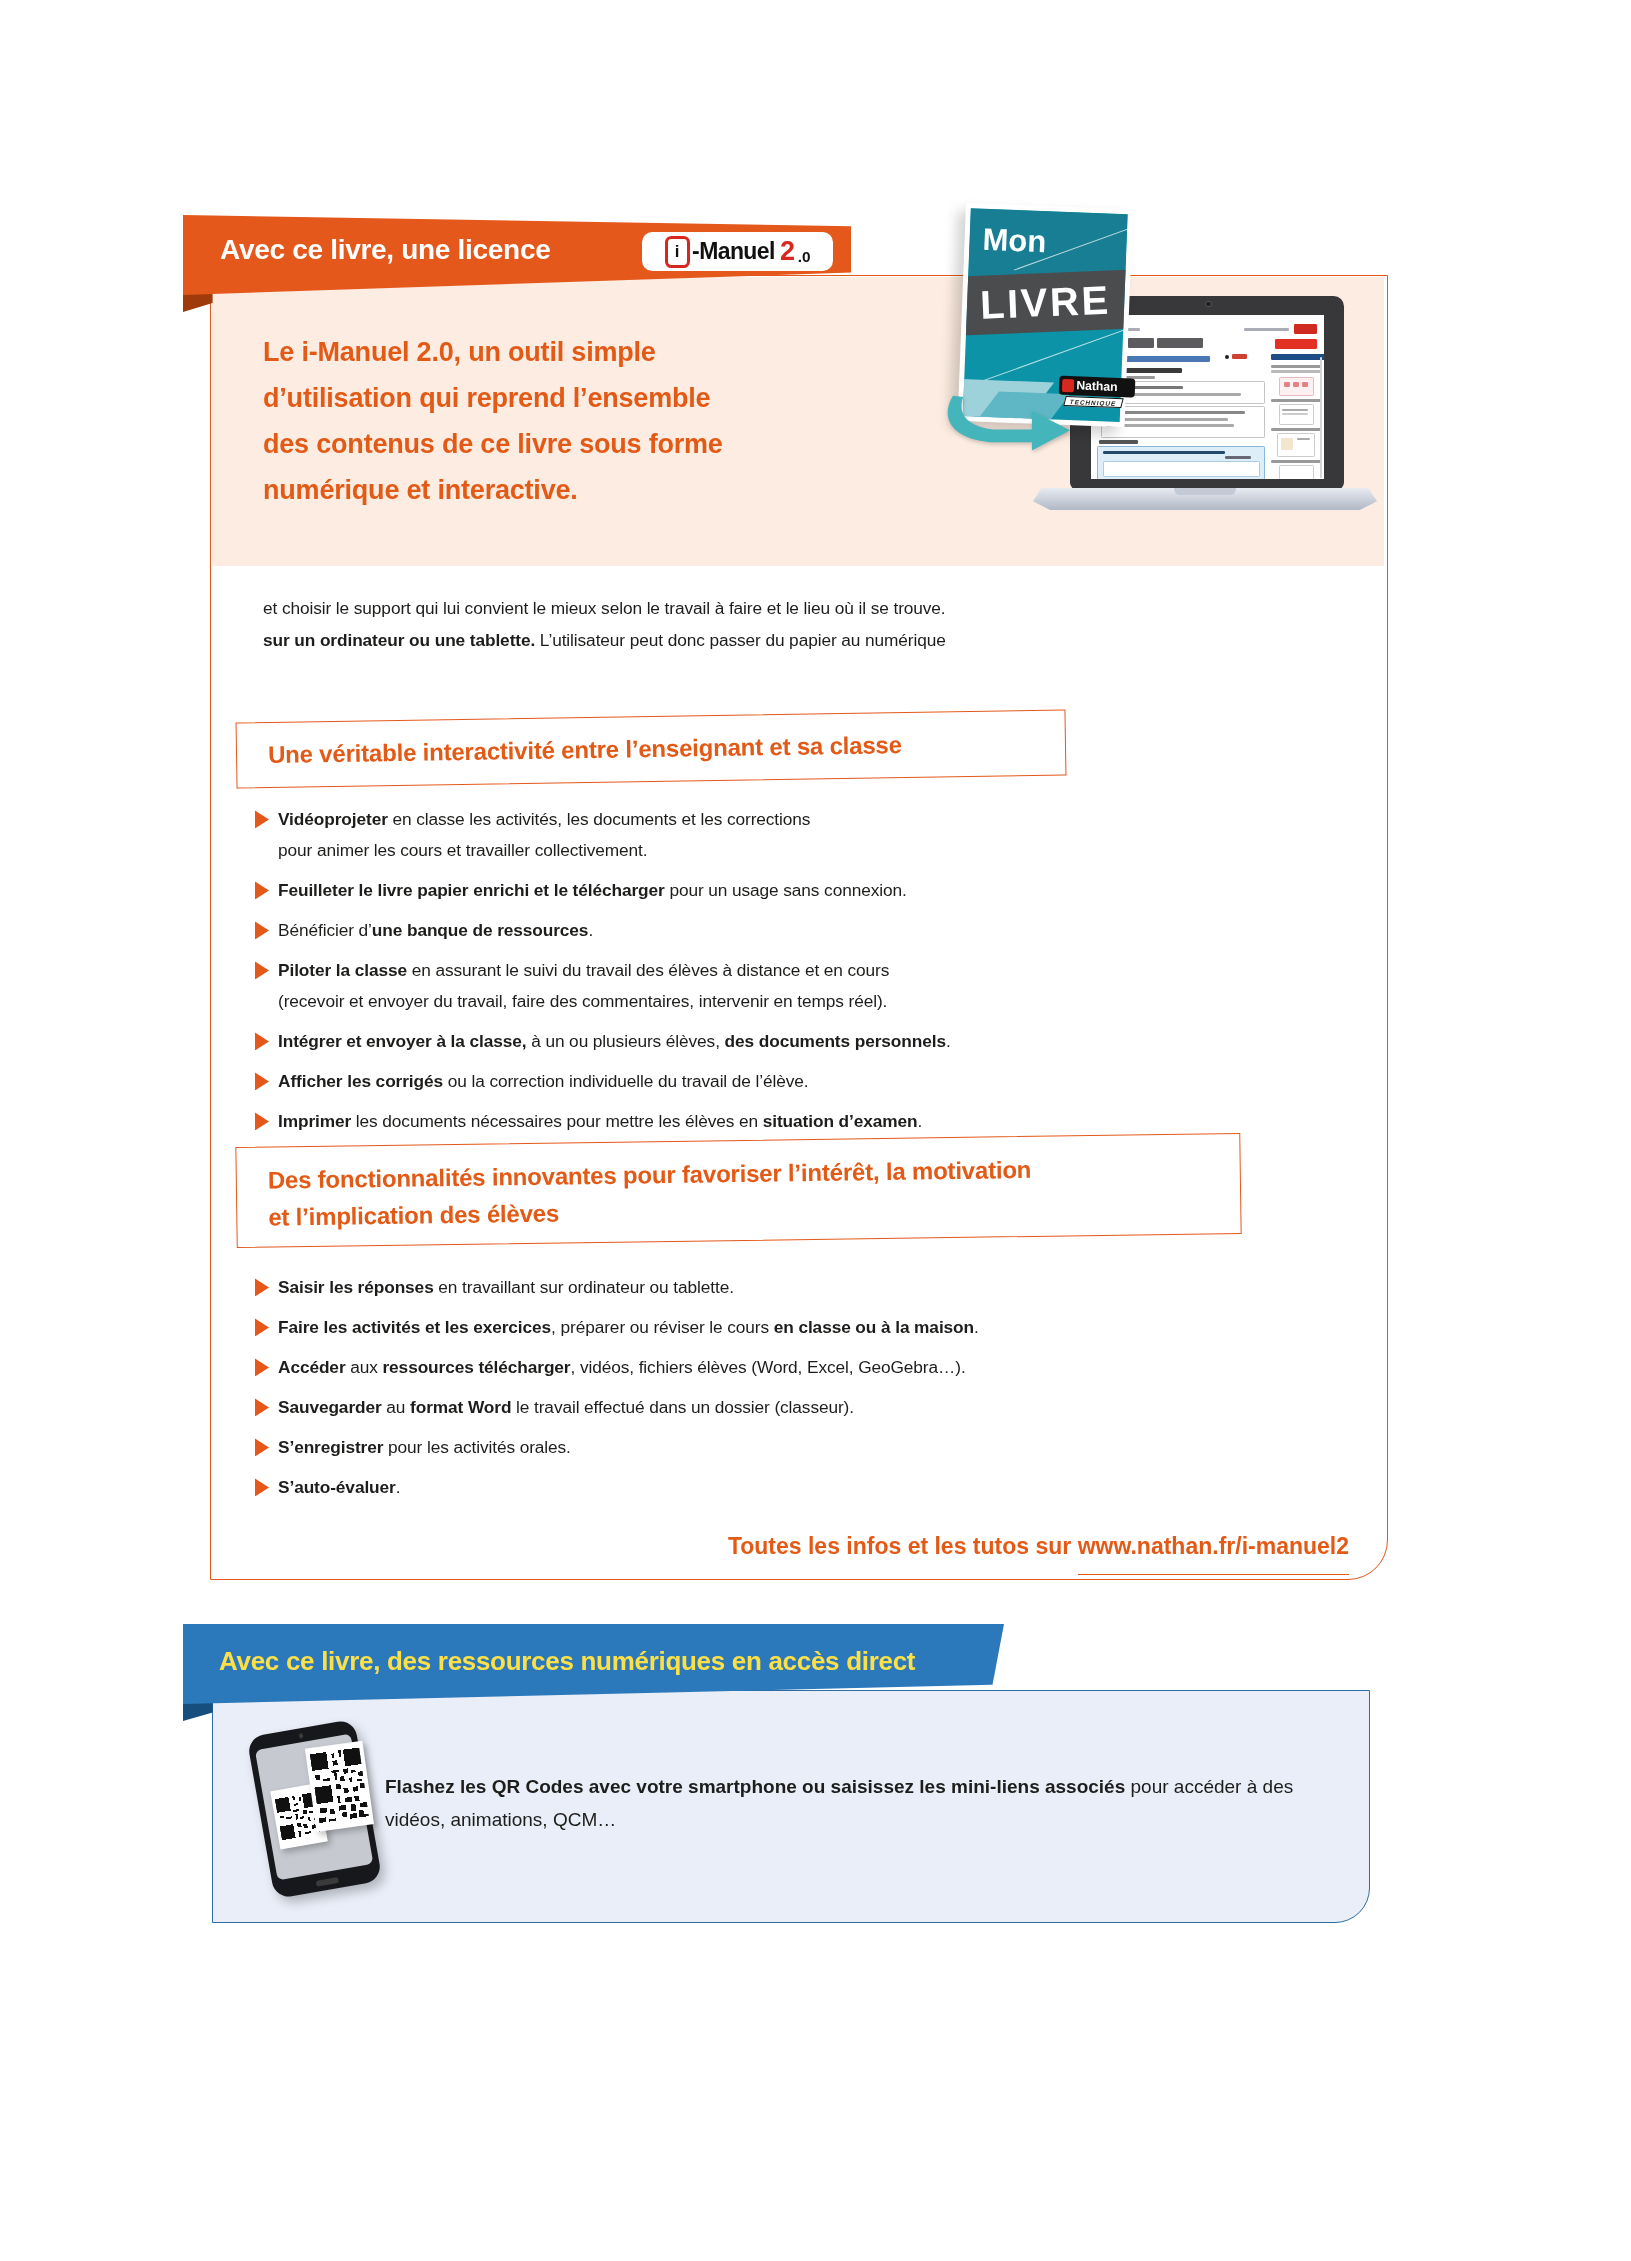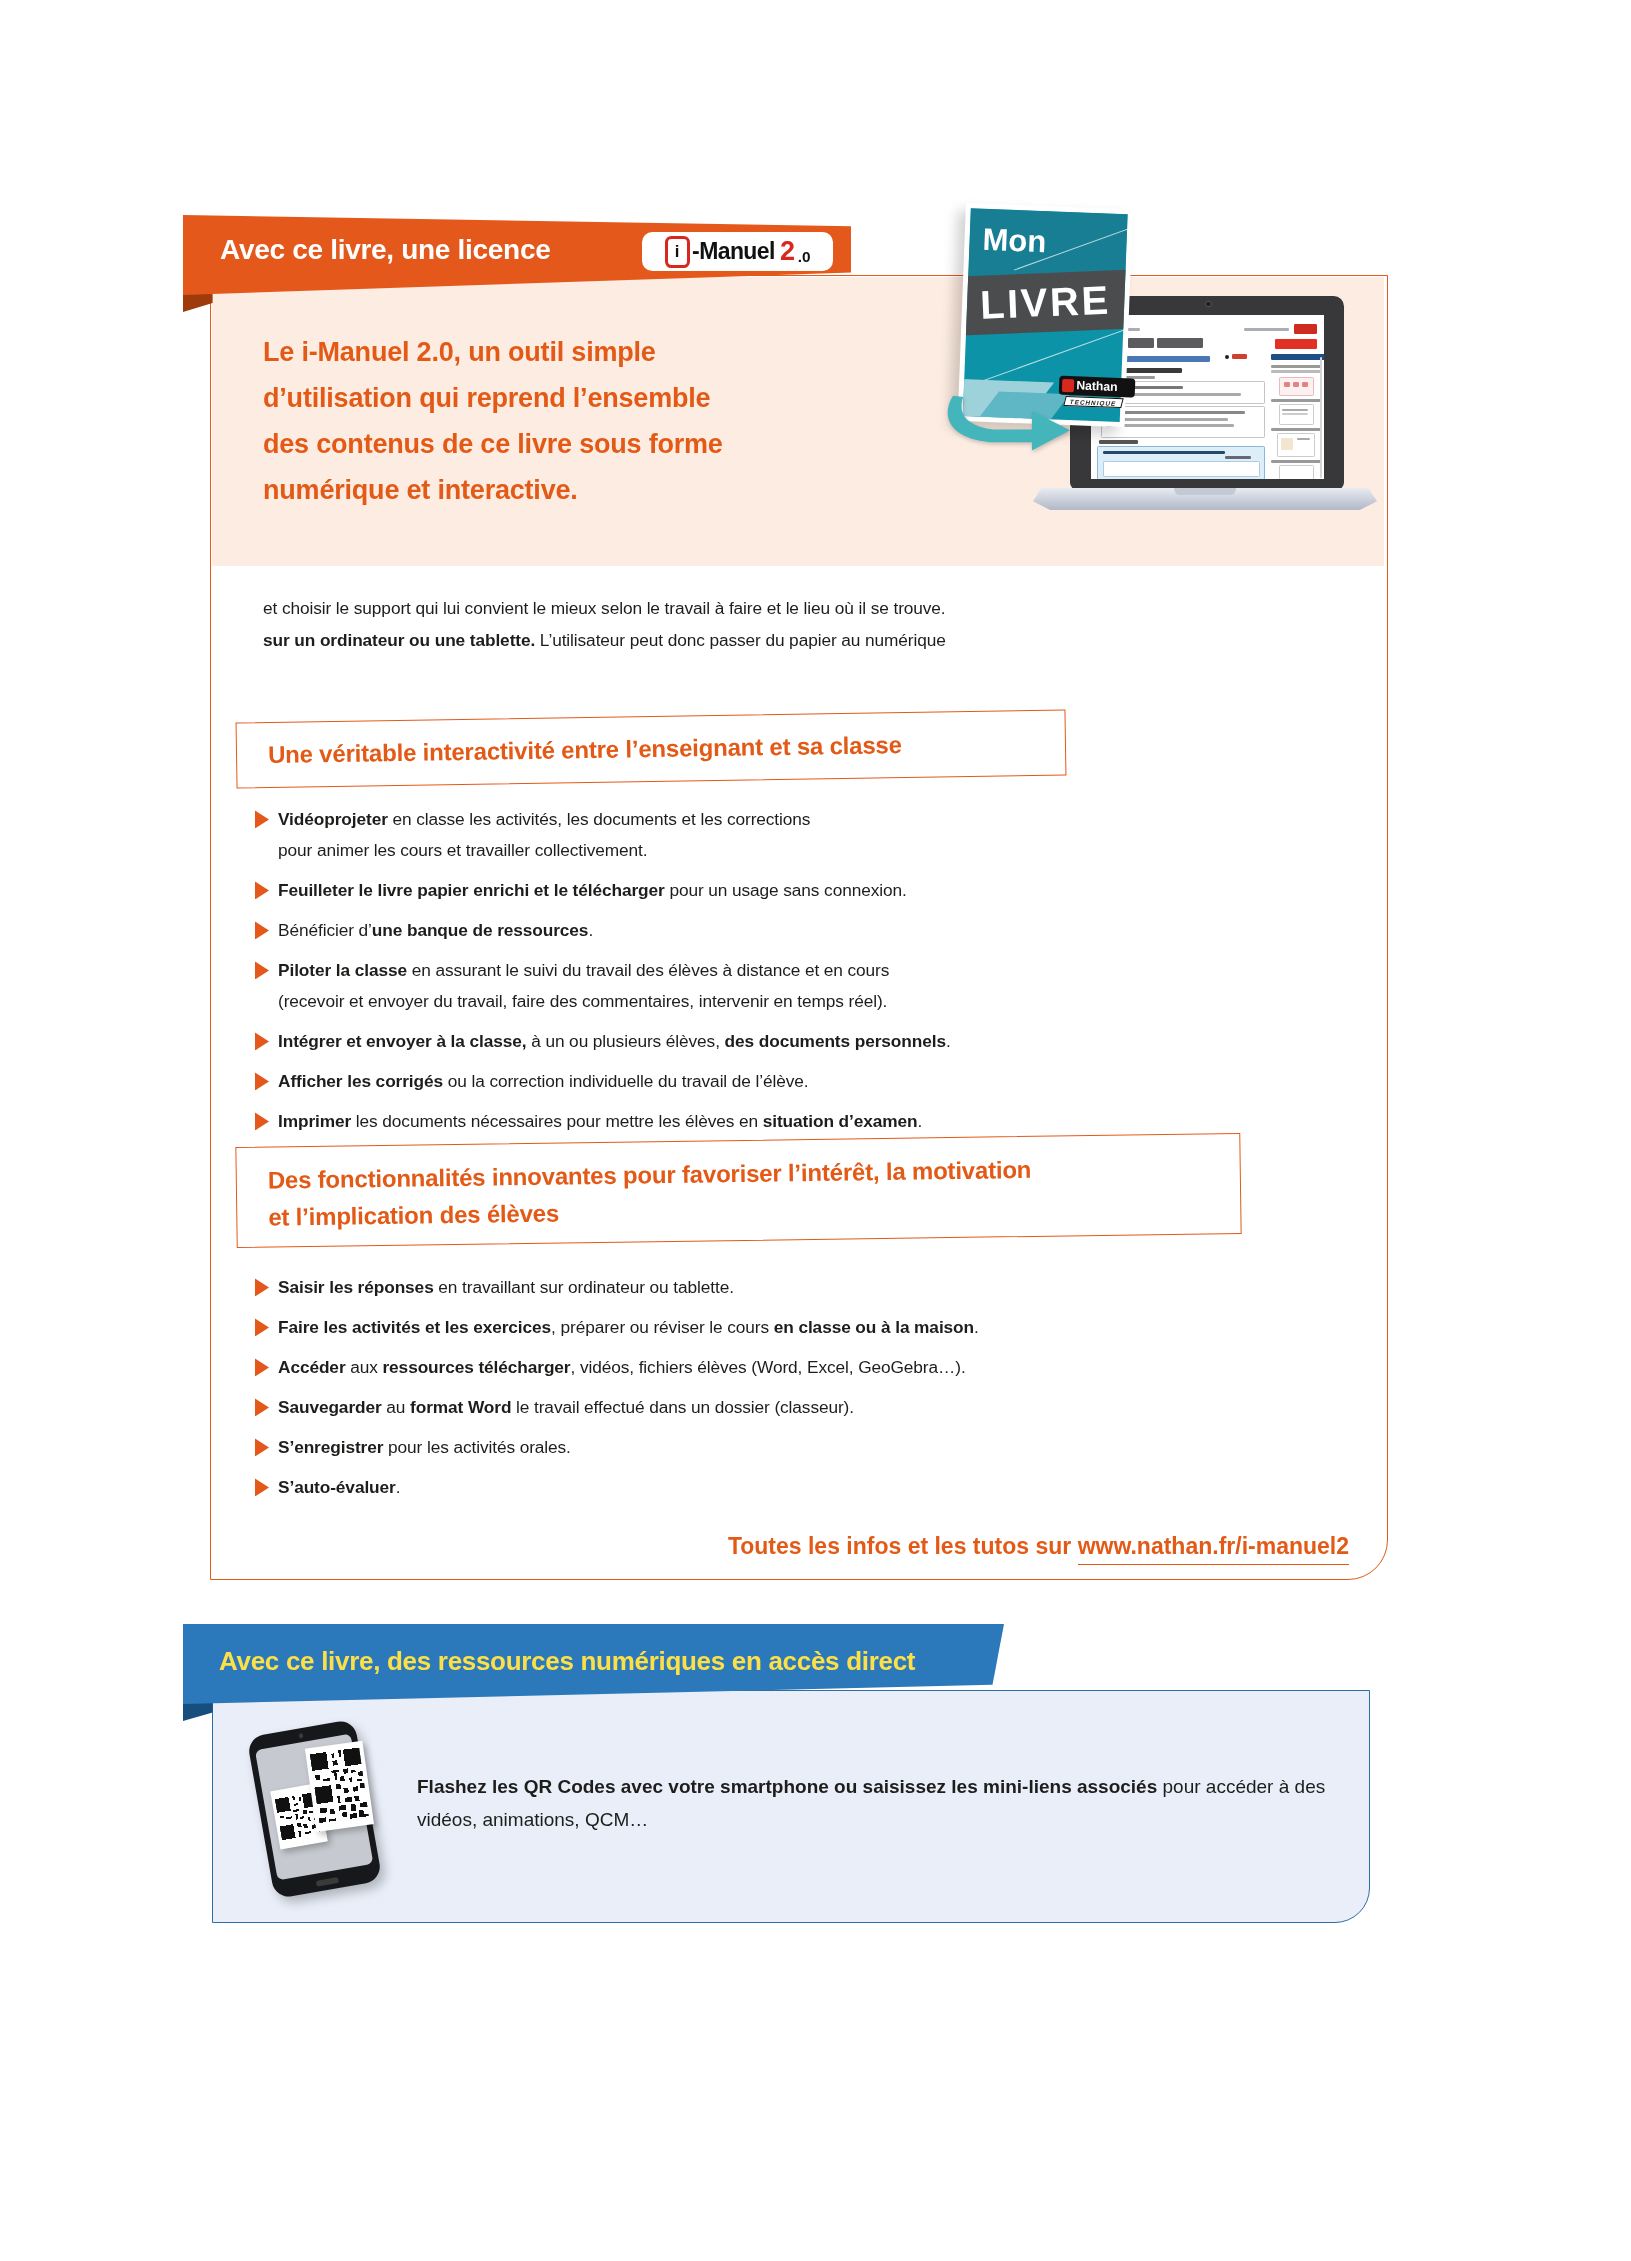--- a/index.html
+++ b/index.html
@@ -76,31 +76,31 @@
         padding:14px 0 0 31px;line-height:37px;}
   .blist{z-index:3;width:1041px;}
   .blist .li{display:flex;margin-bottom:9px;}
   .li-arrow{flex:0 0 14px;width:14px;height:18px;margin:6.4px 9px 0 0;background:var(--orange);
             clip-path:polygon(0 0,100% 50%,0 100%);}
   .li-text{font-size:17.3px;line-height:31px;letter-spacing:-0.1px;}
   .list1{left:255px;top:804px;}
   .list2{left:255px;top:1272px;}
   .footer-line{left:578px;top:1533px;width:771px;text-align:right;font-size:23px;font-weight:800;
                color:var(--orange-text);z-index:3;}
-  .footer-line .link{border-bottom:1.9px solid var(--orange-text);padding-bottom:5px;text-align:right;}
+  .footer-line .link{border-bottom:1.9px solid var(--orange-text);padding-bottom:15px;text-align:right;}
 
   
   .banner2{left:183px;top:1624px;width:821px;height:80px;background:var(--blue);
            clip-path:polygon(0 0,100% 0,98.6% 76%,0 100%);z-index:8;}
   .banner2-label{position:absolute;left:36px;top:22px;font-size:26px;font-weight:bold;color:#fde047;letter-spacing:-0.3px;}
   .fold2{left:183px;top:1702px;width:29.6px;height:19px;background:var(--blue-dark);
          clip-path:polygon(0 0,100% 0,100% 55%,0 100%);z-index:7;}
   .panel2{left:212px;top:1690px;width:1158px;height:233px;background:var(--panel-bg);
           border:1.9px solid var(--panel-border);border-radius:0 0 35px 0;z-index:4;box-sizing:border-box;}
-  .qr-text{left:385px;top:1770px;width:912px;font-size:19px;line-height:33px;z-index:6;margin-left:32px;}
+  .qr-text{left:385px;top:1770px;width:912px;font-size:19px;line-height:33px;z-index:6;}
 
   
   .phone{left:260px;top:1727px;width:109px;height:164px;transform:rotate(-10deg);z-index:6;}
   .phone-body{position:absolute;inset:0;background:#17181b;border-radius:16.7px;box-shadow:3.9px 6.4px 10.3px rgba(0,0,0,.25);}
   .phone-screen{position:absolute;left:6.4px;right:6.4px;top:14px;bottom:18px;background:#c6cad0;border-radius:6.4px;}
   .phone-cam{position:absolute;left:50%;top:5.1px;width:4.5px;height:4.5px;margin-left:-2.6px;border-radius:50%;background:#3a3a3a;}
   .phone-home{position:absolute;left:50%;bottom:5.1px;width:23px;height:5.8px;margin-left:-11.6px;border-radius:3.2px;background:#3a3a3a;}
   .qr-card{position:absolute;background:#fff;box-shadow:2.6px 3.9px 6.4px rgba(0,0,0,.25);}
   .qr1{left:14px;top:57px;width:48px;height:59px;padding:3.2px;box-sizing:border-box;}
   .qr2{left:54px;top:22px;width:58px;height:84px;padding:3.9px;box-sizing:border-box;transform:rotate(2deg);}

